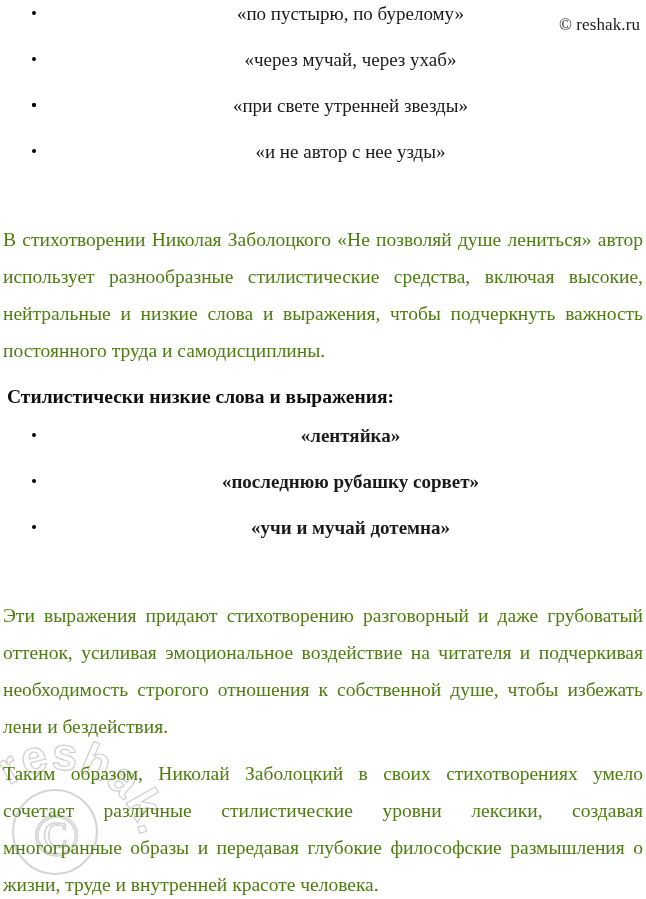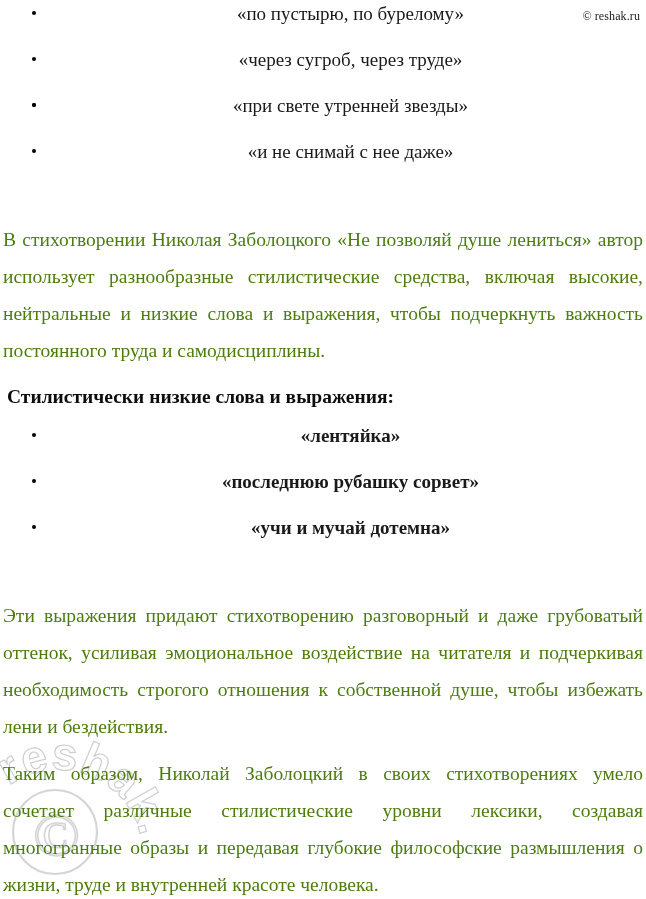--- a/index.html
+++ b/index.html
@@ -23,23 +23,23 @@
     width: 646px;
     height: 899px;
     box-sizing: border-box;
     padding: 0;
     z-index: 2;
   }
 
   
   .copyright-line {
     position: absolute;
-    top: 6px;
+    top: 15px;
     right: 6px;
-    font-size: 12px;
+    font-size: 17px;
     line-height: 20px;
     color: #1a1a1a;
     letter-spacing: 0.1px;
     white-space: nowrap;
   }
 
   
   ul.bullet-list {
     list-style: none;
     margin: 0;
@@ -155,32 +155,32 @@
   <div class="copyright-line">© reshak.ru</div>
 
   <div class="block" id="list-one-block">
     <ul class="bullet-list list-one">
       <li>
         <span class="bullet-dot"></span>
         <span class="li-text">«по пустырю, по бурелому»</span>
       </li>
       <li>
         <span class="bullet-dot"></span>
-        <span class="li-text">«через сугроб, через труде»</span>
+        <span class="li-text">«через мучай, через ухаб»</span>
       </li>
       <li>
         <span class="bullet-dot"></span>
       </li>
       <li>
         <span class="bullet-dot"></span>
         <span class="li-text">«при свете утренней звезды»</span>
       </li>
       <li>
         <span class="bullet-dot"></span>
-        <span class="li-text">«и не снимай с нее даже»</span>
+        <span class="li-text">«и не автор с нее узды»</span>
       </li>
     </ul>
   </div>
 
   <div class="block" id="para-intro-block">
     <p class="para">В стихотворении Николая Заболоцкого «Не позволяй душе лениться» автор использует разнообразные стилистические средства, включая высокие, нейтральные и низкие слова и выражения, чтобы подчеркнуть важность постоянного труда и самодисциплины.</p>
   </div>
 
   <div class="block" id="heading-block">
     <h3 class="section-heading">Стилистически низкие слова и выражения:</h3>

